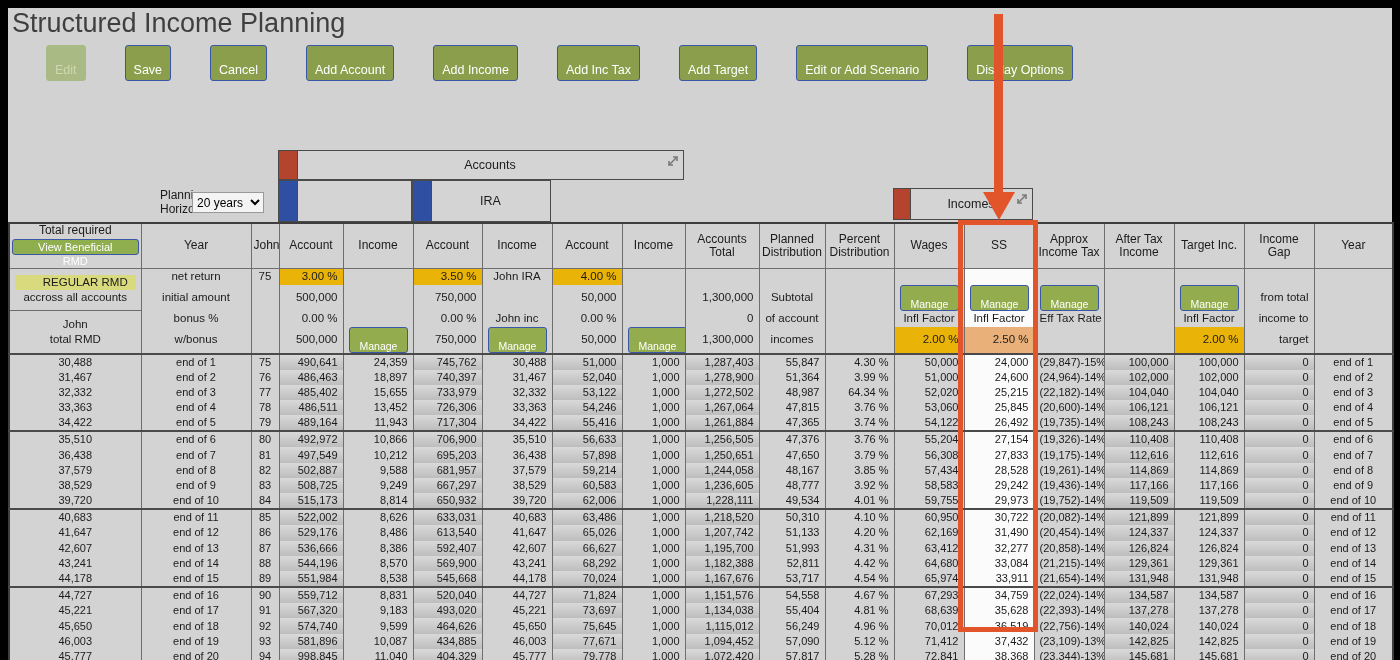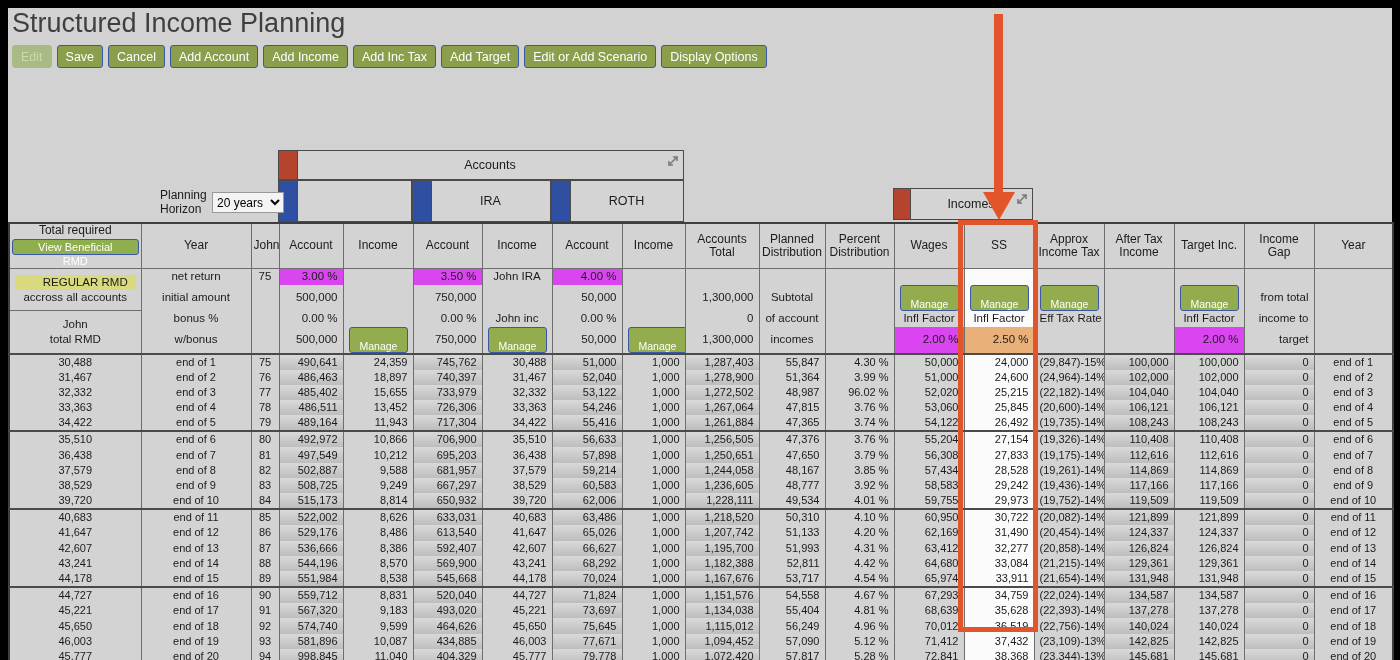--- a/index.html
+++ b/index.html
@@ -4,39 +4,39 @@
 <style>
   html,body{margin:0;padding:0;}
   body{width:1400px;height:660px;background:#000;position:relative;overflow:hidden;
        font-family:"Liberation Sans",sans-serif;color:#1b1b1b;}
   .content{position:absolute;left:8px;top:8px;width:1384px;height:640px;background:#d2d2d2;}
 
   .page-title{position:absolute;left:4px;top:0px;font-size:27px;color:#3f3f3f;font-weight:400;}
 
   .toolbar{position:absolute;left:4px;top:37px;display:flex;gap:5px;}
   .tbtn{background:#8a9e4b;color:#fff;border:1px solid #3a57a8;border-radius:3px;
-        font-family:"Liberation Sans",sans-serif;font-size:12.5px;padding:3px 8px;height:23px;cursor:pointer;}
+        font-family:"Liberation Sans",sans-serif;font-size:12.5px;padding:17px 8px;height:23px;cursor:pointer;margin-left:34px;}
   .tbtn.disabled{background:#a9ba85;color:#ccd8ae;border-color:#a9ba85;}
 
   .scenario-row{position:absolute;left:4px;top:105px;display:flex;align-items:center;gap:10px;font-size:12.5px;}
   .scenario-row select{width:492px;height:22px;font-size:12px;font-family:"Liberation Sans",sans-serif;
         background:#fff;border:1px solid #999;}
 
   .table-zone{position:absolute;left:0px;top:142px;width:1384px;}
 
   .band{position:absolute;background:#d4d4d4;border:1px solid #4a4a4a;box-sizing:border-box;}
   .band .blk{position:absolute;left:0;top:0;bottom:0;width:18px;border-right:1px solid #4a4a4a;}
   .blk-red{background:#b5442f;}
   .blk-blue{background:#2f4fa2;}
   .band .bandlabel{position:absolute;left:18px;right:0;top:0;bottom:0;display:flex;
         align-items:center;justify-content:center;font-size:12.5px;}
   .band .expand{position:absolute;right:3px;top:3px;cursor:pointer;}
 
   .ph-label{position:absolute;left:152px;top:38px;font-size:12px;line-height:14px;}
-  .ph-select{position:absolute;left:204px;top:42px;text-decoration:underline;}
+  .ph-select{position:absolute;left:184px;top:42px;text-decoration:underline;}
   .ph-select select{width:72px;height:21px;font-size:12px;font-family:"Liberation Sans",sans-serif;
         background:#f4f4f4;border:1px solid #999;}
 
   table.main{border-collapse:collapse;table-layout:fixed;width:1384px;margin-top:72px;
         border:2px solid #3e3e3e;background:#d3d3d3;}
   table.main th, table.main td{border-left:1px solid #6e6e6e;box-sizing:border-box;
         font-weight:400;overflow:hidden;}
   tr.mainhead th{height:36px;font-size:12px;text-align:center;vertical-align:middle;
         border-bottom:1px solid #6e6e6e;background:#d3d3d3;padding:0 2px;line-height:13.5px;}
   .vbtn{background:#8fae4d;color:#fff;border:1px solid #3a57a8;border-radius:3px;
@@ -45,21 +45,21 @@
   tr.sub td{height:16px;font-size:11.5px;line-height:15px;white-space:nowrap;padding:0 5px;}
   tbody.data td{height:15.3px;font-size:11px;line-height:15px;white-space:nowrap;padding:0 5px;}
   tbody.data{border-top:2px solid #4a4a4a;}
   tbody.data tr.grp td{border-top:2px solid #4a4a4a;}
   tr.totals td{border:none;border-top:2px solid #4a4a4a;height:17px;font-size:11.5px;
         line-height:16px;white-space:nowrap;padding:0 5px;background:#d3d3d3;}
 
   .num{text-align:right;}
   .ctr{text-align:center;}
   .grad{background:linear-gradient(180deg,#d9d9d9 0%,#bdbdbd 100%);}
-  td.orange{background:#d946ef;}
+  td.orange{background:#eab308;}
   td.orange-lt{background:#eab079;}
   .ss-cell{background:#fbfbfb;}
   .leftblk{vertical-align:middle;text-align:center;font-size:11.5px;line-height:15px;padding:0;}
   .leftblk .yl{background:#d9da7d;padding-left:20px;}
   tr.sub .bt{border-top:1px solid #6e6e6e;}
   .manage{background:#93ad4e;color:#fff;border:1px solid #3a57a8;border-radius:3px;
         font-family:"Liberation Sans",sans-serif;font-size:10.5px;height:14px;line-height:12px;
         padding:12px 10px;cursor:pointer;vertical-align:middle;}
 
   .ss-outline{position:absolute;left:950px;top:212px;width:80px;height:412px;
@@ -102,24 +102,20 @@
             <path d="M7 11 h-4 v-4" stroke="#7a7a7a" stroke-width="1.6" fill="none"></path>
           </svg>
       </span>
     </div>
     <div class="band" style="left:270px;top:30px;width:134px;height:42px;">
       <div class="blk blk-blue"></div>
     </div>
     <div class="band" style="left:404px;top:30px;width:139px;height:42px;">
       <div class="blk blk-blue"></div>
       <div class="bandlabel">IRA</div>
-    </div>
-    <div class="band" style="left:543px;top:30px;width:133px;height:42px;">
-      <div class="blk blk-blue"></div>
-      <div class="bandlabel">ROTH</div>
     </div>
     <div class="band" style="left:885px;top:38px;width:140px;height:32px;">
       <div class="blk blk-red" style="width:16px;"></div>
       <div class="bandlabel" style="left:16px;">Incomes</div>
       <span class="expand">
         <svg width="14" height="14" viewBox="0 0 14 14">
             <path d="M3 11 L11 3" stroke="#7a7a7a" stroke-width="1.6" fill="none"></path>
             <path d="M7 3 h4 v4" stroke="#7a7a7a" stroke-width="1.6" fill="none"></path>
             <path d="M7 11 h-4 v-4" stroke="#7a7a7a" stroke-width="1.6" fill="none"></path>
           </svg>
@@ -322,21 +318,21 @@
             <td class="ctr">end of 3</td>
             <td class="ctr">77</td>
             <td class="num grad">485,402</td>
             <td class="num">15,655</td>
             <td class="num grad">733,979</td>
             <td class="num">32,332</td>
             <td class="num grad">53,122</td>
             <td class="num">1,000</td>
             <td class="num grad">1,272,502</td>
             <td class="num">48,987</td>
-            <td class="num">96.02 %</td>
+            <td class="num">64.34 %</td>
             <td class="num">52,020</td>
             <td class="num ss-cell">25,215</td>
             <td class="num">(22,182)-14%</td>
             <td class="num grad">104,040</td>
             <td class="num">104,040</td>
             <td class="num grad">0</td>
             <td class="ctr">end of 3</td>
           </tr>
           <tr>
             <td class="ctr">33,363</td>

